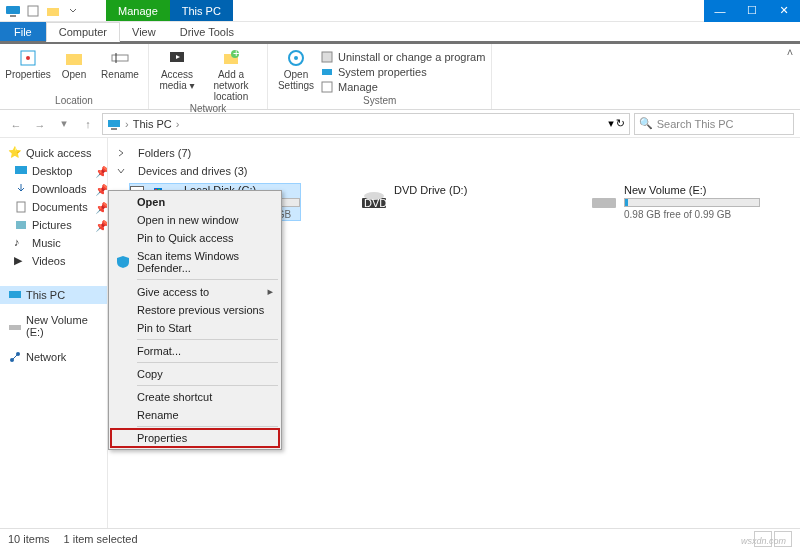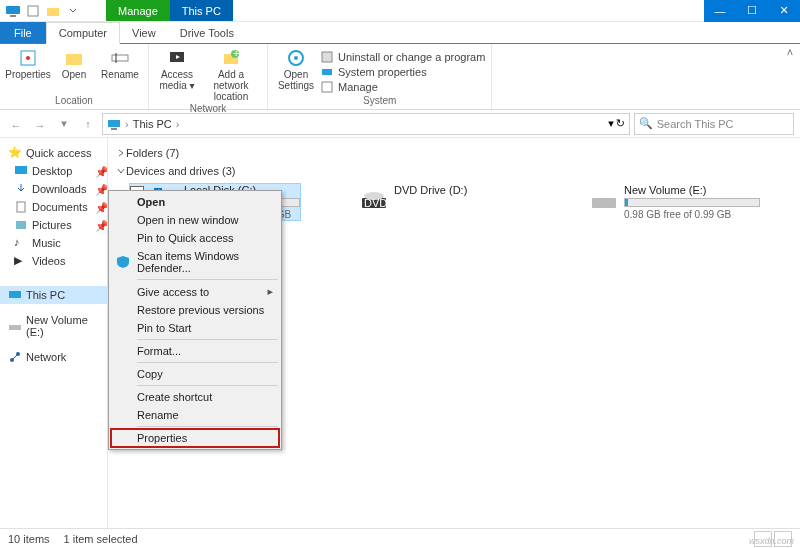--- a/index.html
+++ b/index.html
@@ -11,21 +11,21 @@
 .titlebar .qat-icon { width: 18px; height: 18px; display: flex; align-items: center; justify-content: center; }
 .titlebar .tabs { display: flex; height: 100%; margin-left: 20px; }
 .titlebar .tab { padding: 0 12px; display: flex; align-items: center; font-size: 11px; }
 .titlebar .tab.green { background: #1ba01b; color: #fff; }
 .titlebar .tab.dark { background: #0063b1; color: #fff; }
 .titlebar .win-controls { margin-left: auto; display: flex; }
 .titlebar .win-btn { width: 32px; height: 22px; display: flex; align-items: center; justify-content: center; background: #0078d7; color: #fff; }
 .titlebar .win-btn.close { background: #0078d7; }
 
 
-.menutabs { height: 22px; display: flex; align-items: stretch; border-bottom: 1px solid #737373; background: #fff; }
+.menutabs { height: 22px; display: flex; align-items: stretch; border-bottom: 3px solid #737373; background: #fff; }
 .menutabs .file { background: #1979ca; color: #fff; padding: 0 14px; display: flex; align-items: center; font-size: 11px; }
 .menutabs .mtab { padding: 0 12px; display: flex; align-items: center; color: #444; text-align: center; }
 .menutabs .mtab.active { border: 1px solid #dadada; border-bottom: 1px solid #fff; background: #fff; margin-bottom: -1px; }
 
 
 .ribbon { height: 66px; background: #fff; border-bottom: 1px solid #dadada; display: flex; }
 .ribbon-group { display: flex; flex-direction: column; align-items: center; padding: 2px 6px; border-right: 1px solid #e8e8e8; }
 .ribbon-group .items { display: flex; gap: 2px; flex: 1; align-items: flex-start; padding-top: 2px; }
 .ribbon-btn { display: flex; flex-direction: column; align-items: center; width: 44px; text-align: center; color: #444; gap: 1px; }
 .ribbon-btn .ico { width: 20px; height: 20px; }
@@ -49,21 +49,21 @@
 .body { display: flex; height: calc(548px - 22px - 22px - 66px - 28px - 20px); }
 .sidebar { width: 108px; border-right: 1px solid #e8e8e8; padding: 6px 0; overflow: hidden; }
 .side-item { display: flex; align-items: center; gap: 4px; padding: 2px 6px 2px 14px; color: #333; position: relative; }
 .side-item.header { font-weight: normal; padding-left: 8px; }
 .side-item.active { background: #cce8ff; }
 .side-item .sico { width: 14px; height: 14px; flex-shrink: 0; }
 .side-item .pin { position: absolute; right: 4px; top: 4px; width: 8px; height: 8px; }
 .side-spacer { height: 8px; }
 
 .content { flex: 1; padding: 6px 8px; position: relative; }
-.section-header { display: flex; align-items: center; gap: 0; color: #333; padding: 3px 0; }
+.section-header { display: flex; align-items: center; gap: 12px; color: #333; padding: 3px 0; }
 .section-header .chev { width: 10px; height: 10px; }
 
 .drives { display: flex; gap: 60px; margin-top: 4px; padding-left: 14px; }
 .drive { display: flex; gap: 6px; width: 170px; }
 .drive.selected { background: #cce8ff; outline: 1px solid #99d1ff; }
 .drive .check { width: 14px; height: 14px; border: 1px solid #666; background: #fff; display: flex; align-items: center; justify-content: center; margin-top: 2px; }
 .drive .dicon { width: 28px; height: 28px; }
 .drive .dinfo { flex: 1; }
 .drive .dname { color: #222; }
 .drive .dbar { width: 100%; height: 9px; border: 1px solid #b8b8b8; background: #eaeaea; margin: 2px 0; position: relative; }
@@ -77,21 +77,21 @@
 .ctx-item .cico { position: absolute; left: 4px; width: 16px; height: 16px; }
 .ctx-item .arrow { margin-left: auto; color: #555; }
 .ctx-sep { height: 1px; background: #d0d0d0; margin: 2px 1px 2px 26px; }
 .ctx-highlight { outline: 2px solid #c21818; outline-offset: -1px; }
 
 
 .statusbar { position: absolute; bottom: 0; left: 0; right: 0; height: 20px; border-top: 1px solid #e0e0e0; display: flex; align-items: center; padding: 0 8px; gap: 14px; color: #444; background: #fff; }
 .statusbar .views { margin-left: auto; display: flex; gap: 2px; }
 .statusbar .view-btn { width: 18px; height: 16px; border: 1px solid #ccc; }
 
-.watermark { position: absolute; right: 6px; bottom: 2px; font-size: 9px; color: #bbb; font-style: italic; }
+.watermark { position: absolute; right: 14px; bottom: 2px; font-size: 9px; color: #bbb; font-style: italic; }
 
 
 svg { display: block; }
 </style>
 </head>
 <body>
 
 <div class="titlebar">
   <div class="qat">
     <span class="qat-icon">

